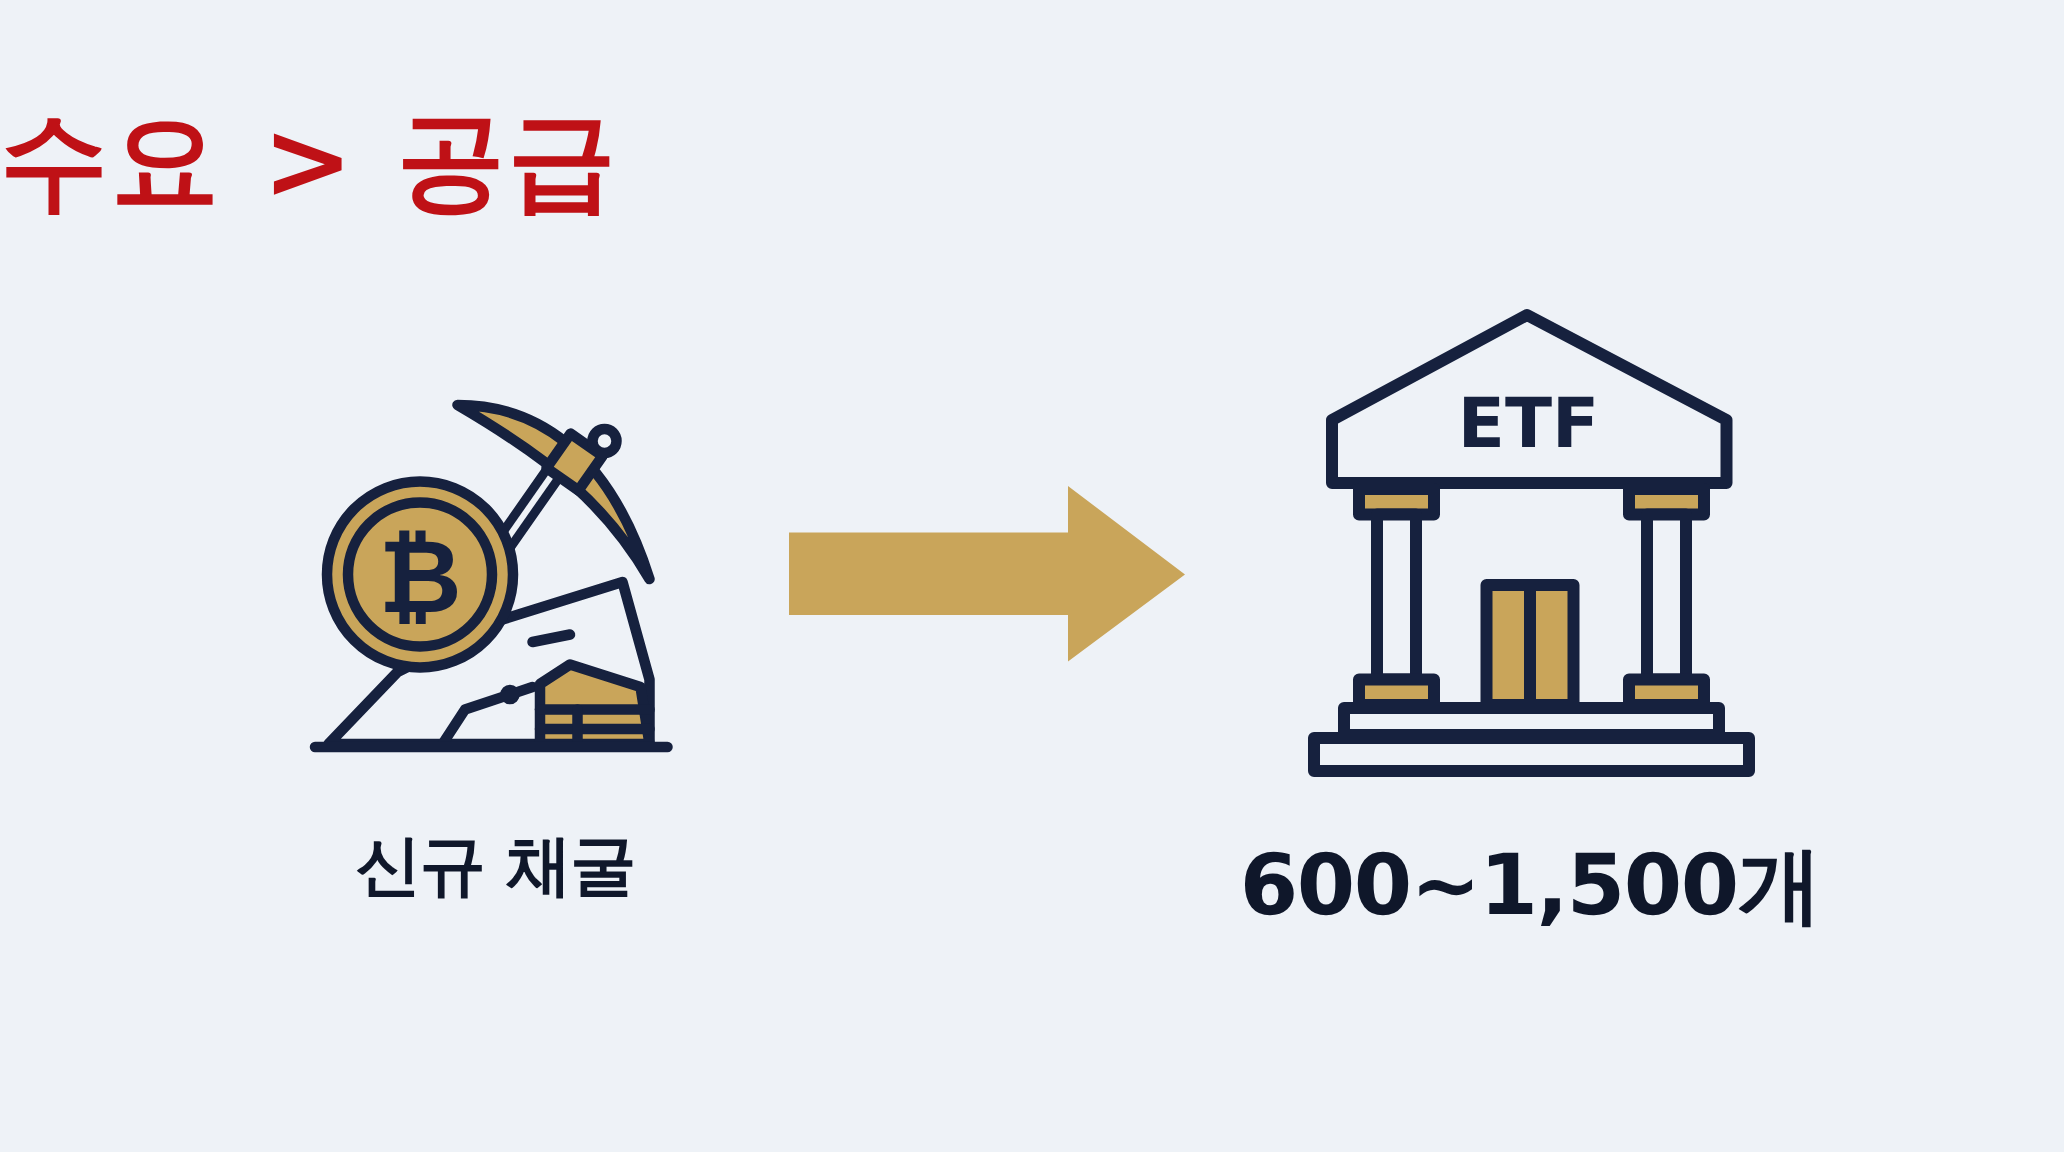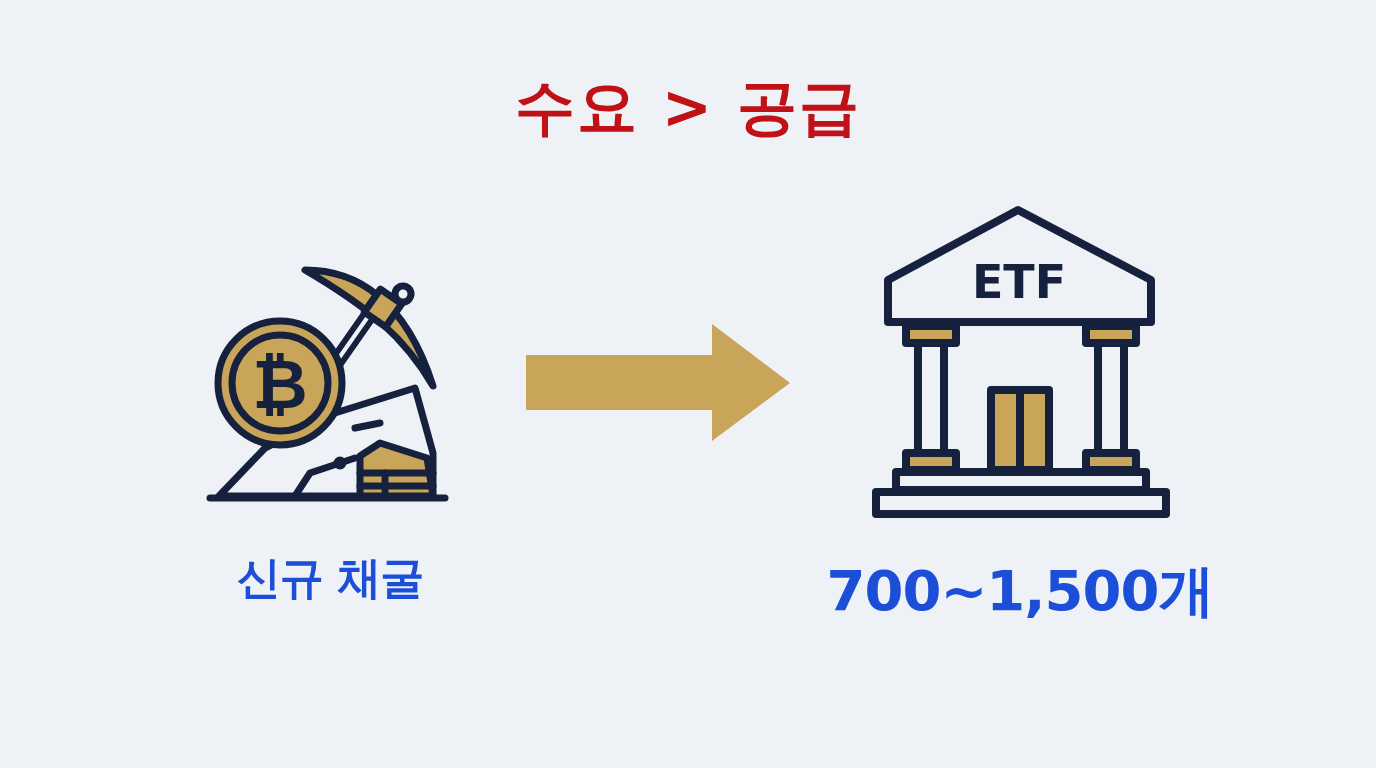--- a/index.html
+++ b/index.html
@@ -4,27 +4,27 @@
   <style>
     html, body { margin: 0; padding: 0; }
     body {
       width: 1376px; height: 768px; overflow: hidden;
       background: #eef2f7;
       position: relative;
       font-family: "DejaVu Sans", "Liberation Sans", sans-serif;
     }
     .title {
       position: absolute; left: 0; top: 52px; width: 1376px;
-      text-align: center; font-size: 60px; font-weight: bold;
+      font-size: 72px; font-weight: bold;
       color: #bf1116; letter-spacing: 2px; line-height: 110px;
     }
     .icon { position: absolute; }
     .label {
       position: absolute; text-align: center; font-weight: bold;
-      color: #1d4ed8; letter-spacing: -1px;
+      color: #0f172a; letter-spacing: -1px;
     }
     .label-left { left: 180px; width: 300px; top: 550px; font-size: 44px; line-height: 56px; }
     .label-right { left: 760px; width: 520px; top: 556px; font-size: 56px; line-height: 70px; }
   </style>
 </head>
 <body>
 
 <div class="title">수요 &gt; 공급</div>
 
 <svg class="icon" style="left:205px; top:258px;" width="250" height="250" viewBox="0 0 250 250">
@@ -79,14 +79,14 @@
     <rect x="10" y="292" width="290" height="22" fill="#eef2f7"></rect>
   </g>
   <text x="153" y="98" text-anchor="middle" font-family="DejaVu Sans, sans-serif" font-weight="bold" font-size="46" fill="#16213e">ETF</text>
 </svg>
 
 <div class="label label-left">
   <div>신규 채굴</div>
 </div>
 
 <div class="label label-right">
-  <div>700~1,500개</div>
+  <div>600~1,500개</div>
 </div>
 
 </body></html>

